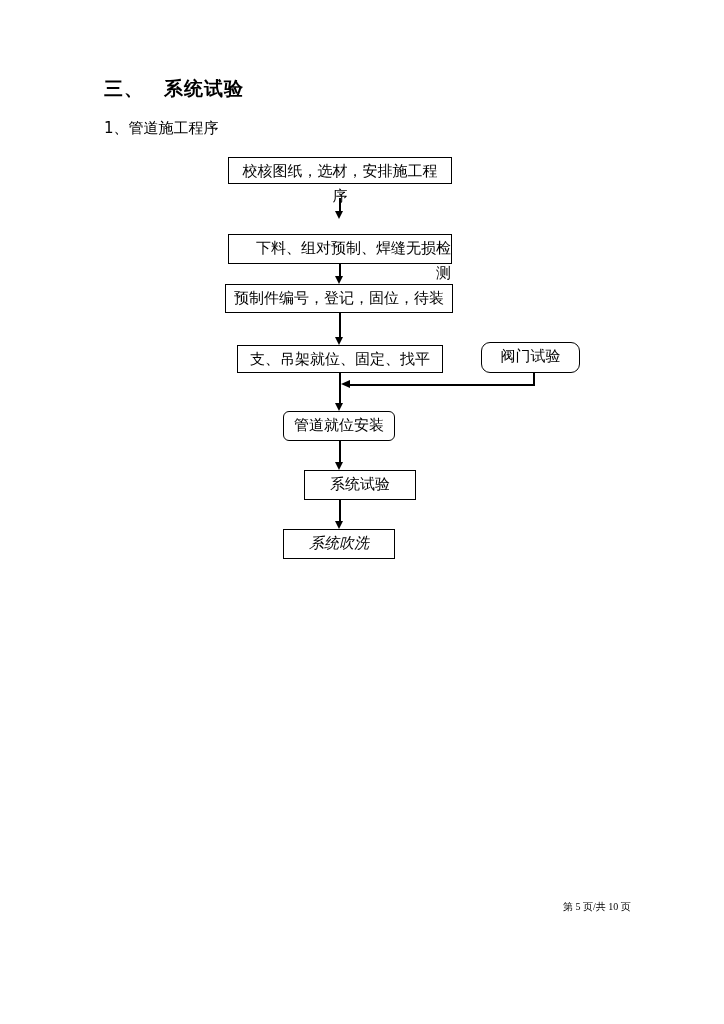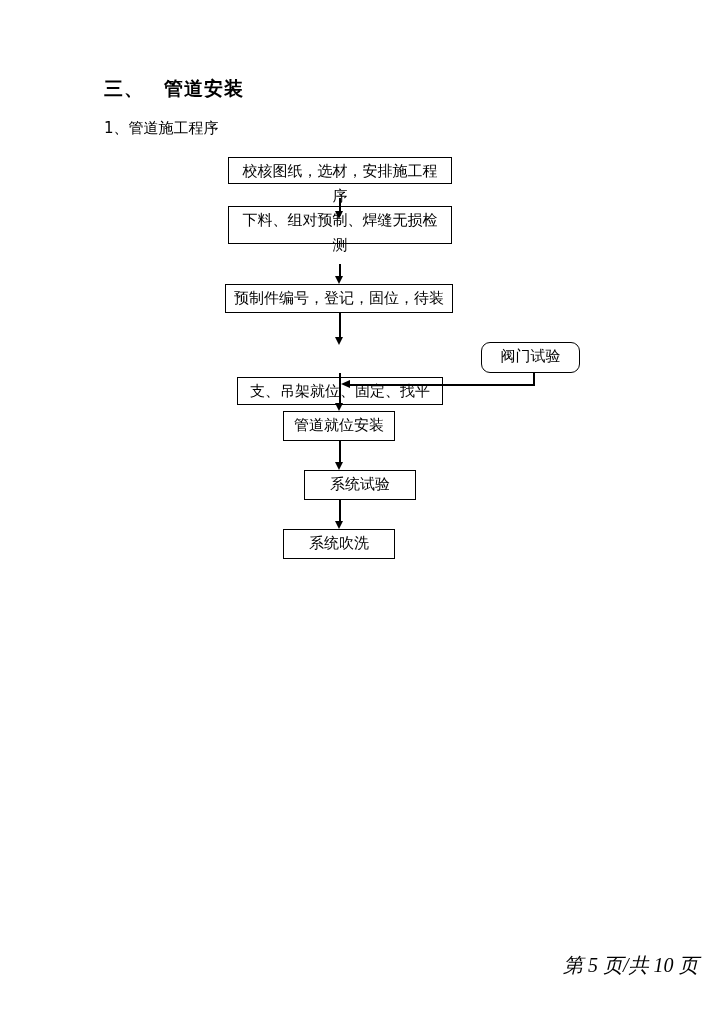--- a/index.html
+++ b/index.html
@@ -67,52 +67,51 @@
     position: absolute;
     width: 0;
     height: 0;
     border-top: 4.5px solid transparent;
     border-bottom: 4.5px solid transparent;
     border-right: 9px solid #000000;
   }
   .footer {
     position: absolute;
     left: 563px;
-    top: 952px;
-    font-size: 20px;
+    top: 900px;
+    font-size: 10px;
     font-family: "Liberation Serif", "DejaVu Serif", serif;
     white-space: pre;
-    font-style: italic;
   }
 </style>
 </head>
 <body>
 
 <div class="page">
 
-  <div class="heading">三、　管道安装</div>
+  <div class="heading">三、　系统试验</div>
   <div class="subheading">1、管道施工程序</div>
 
   <div class="flow-box" style="left:228px; top:157px; width:224px; height:27px;text-align:center;">校核图纸，选材，安排施工程
 序</div>
 
-  <div class="flow-box" style="left:228px; top:206px; width:224px; height:38px;">下料、组对预制、焊缝无损检
+  <div class="flow-box" style="left:228px; top:234px; width:224px; height:30px;text-align:right;">下料、组对预制、焊缝无损检
 测</div>
 
   <div class="flow-box" style="left:225px; top:284px; width:228px; height:29px;text-align:center;">预制件编号，登记，固位，待装</div>
 
-  <div class="flow-box" style="left:237px; top:345px; width:206px; height:28px;margin-top:32px;">支、吊架就位、固定、找平</div>
+  <div class="flow-box" style="left:237px; top:345px; width:206px; height:28px;">支、吊架就位、固定、找平</div>
 
   <div class="flow-box" style="left:481px; top:342px; width:99px; height:31px;border-radius:9px;">阀门试验</div>
 
-  <div class="flow-box" style="left:283px; top:411px; width:112px; height:30px;">管道就位安装</div>
+  <div class="flow-box" style="left:283px; top:411px; width:112px; height:30px;border-radius:6px;">管道就位安装</div>
 
   <div class="flow-box" style="left:283px; top:470px; width:112px; height:30px;margin-left:21px;">系统试验</div>
 
-  <div class="flow-box" style="left:283px; top:529px; width:112px; height:30px;">系统吹洗</div>
+  <div class="flow-box" style="left:283px; top:529px; width:112px; height:30px;font-style:italic;">系统吹洗</div>
 
   <div class="vline" style="left:339px; top:198px; height:13px;"></div>
   <div class="arrow-down" style="left:335.25px; top:211px;"></div>
 
   <div class="vline" style="left:339px; top:264px; height:12px;"></div>
   <div class="arrow-down" style="left:335.25px; top:276px;"></div>
 
   <div class="vline" style="left:339px; top:313px; height:24px;"></div>
   <div class="arrow-down" style="left:335.25px; top:337px;"></div>
 

